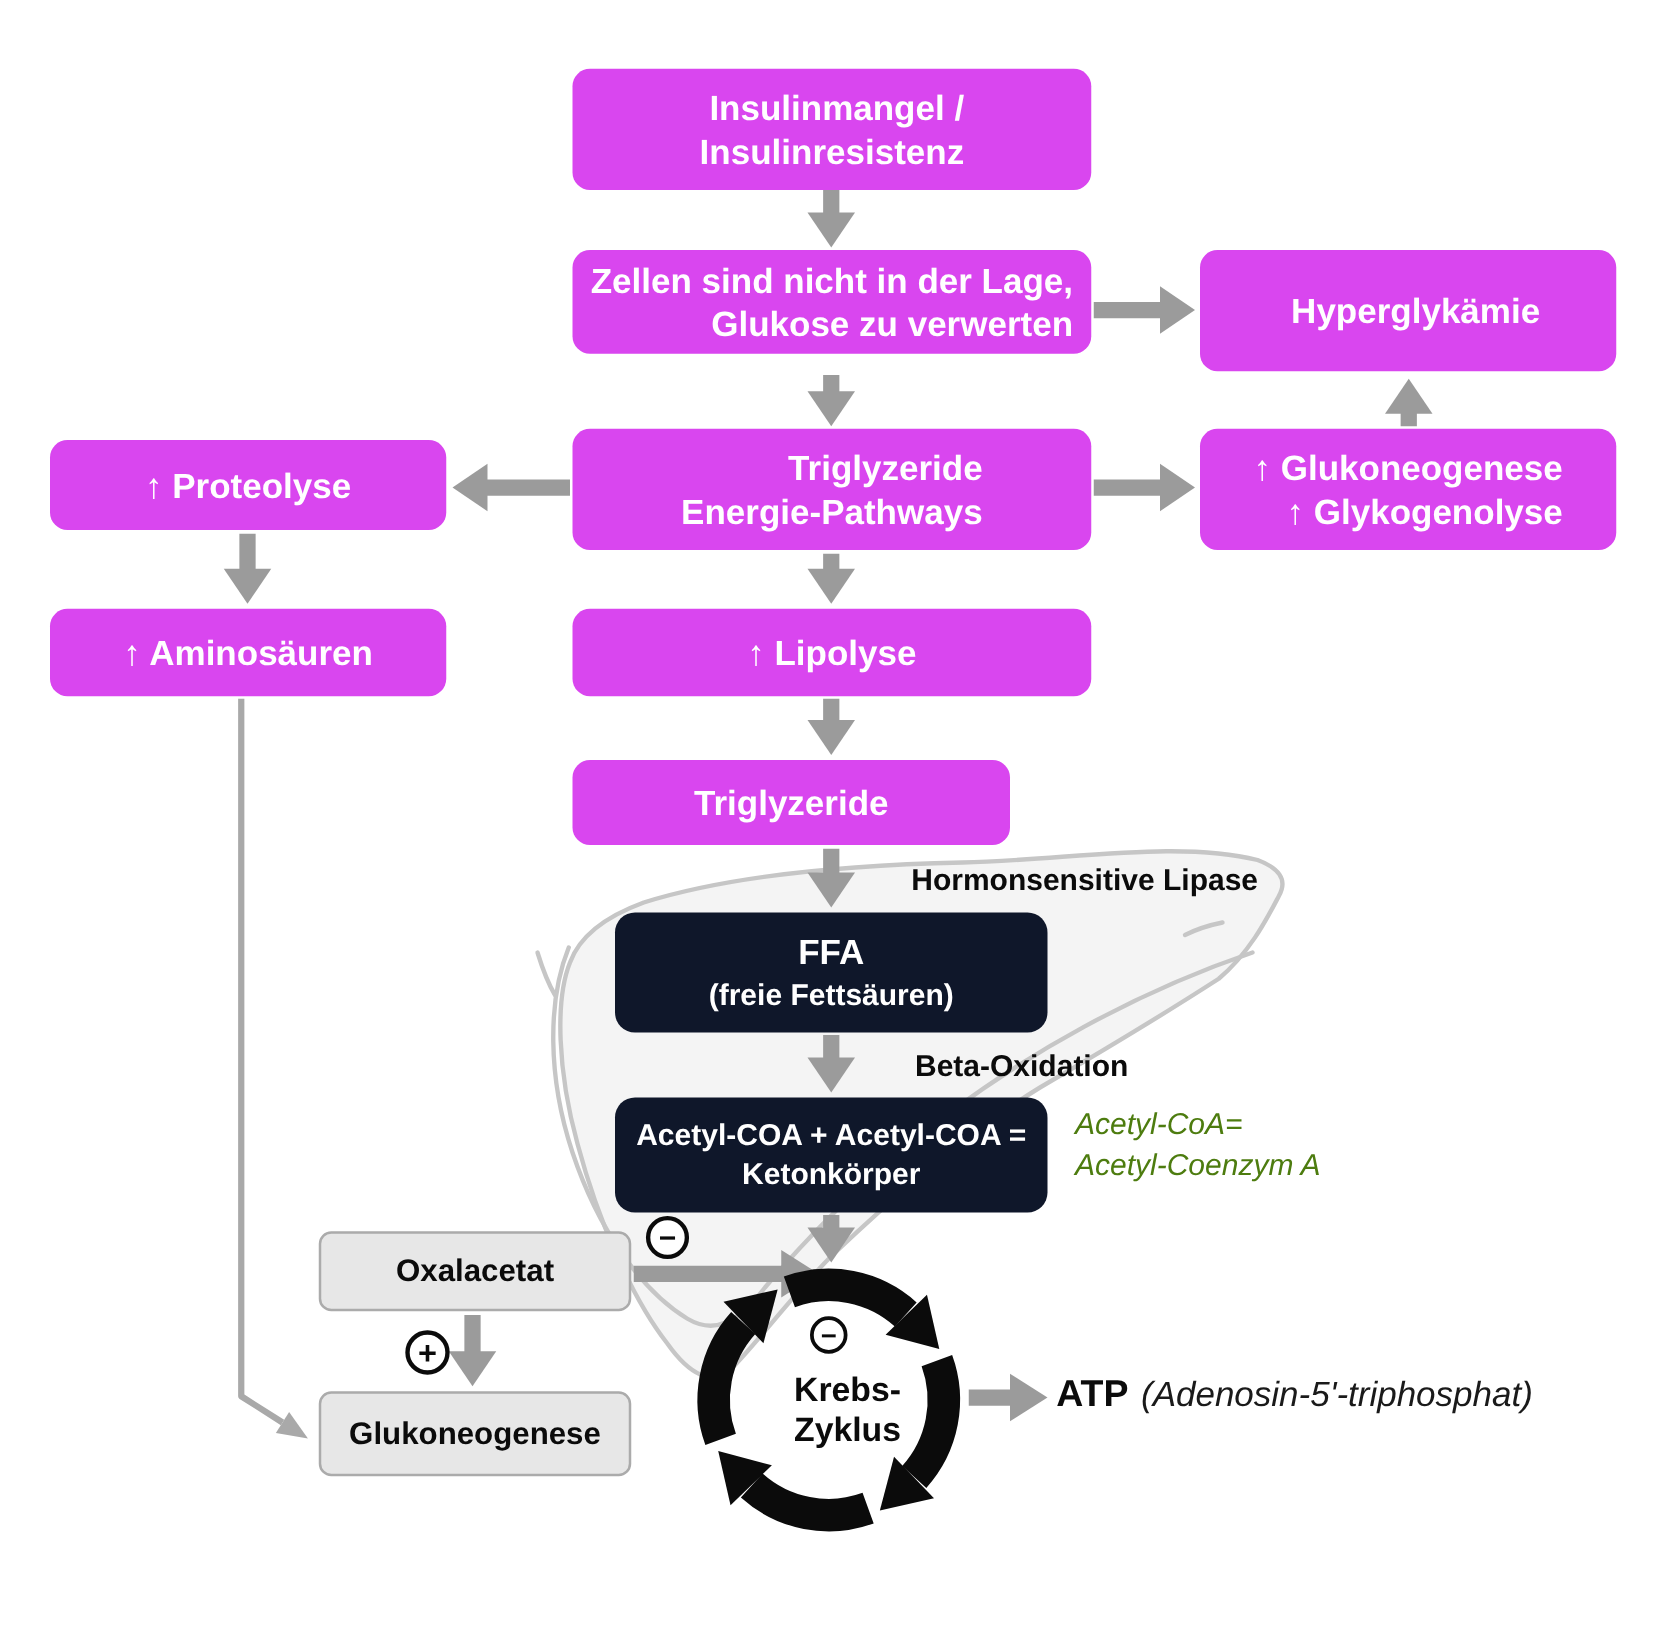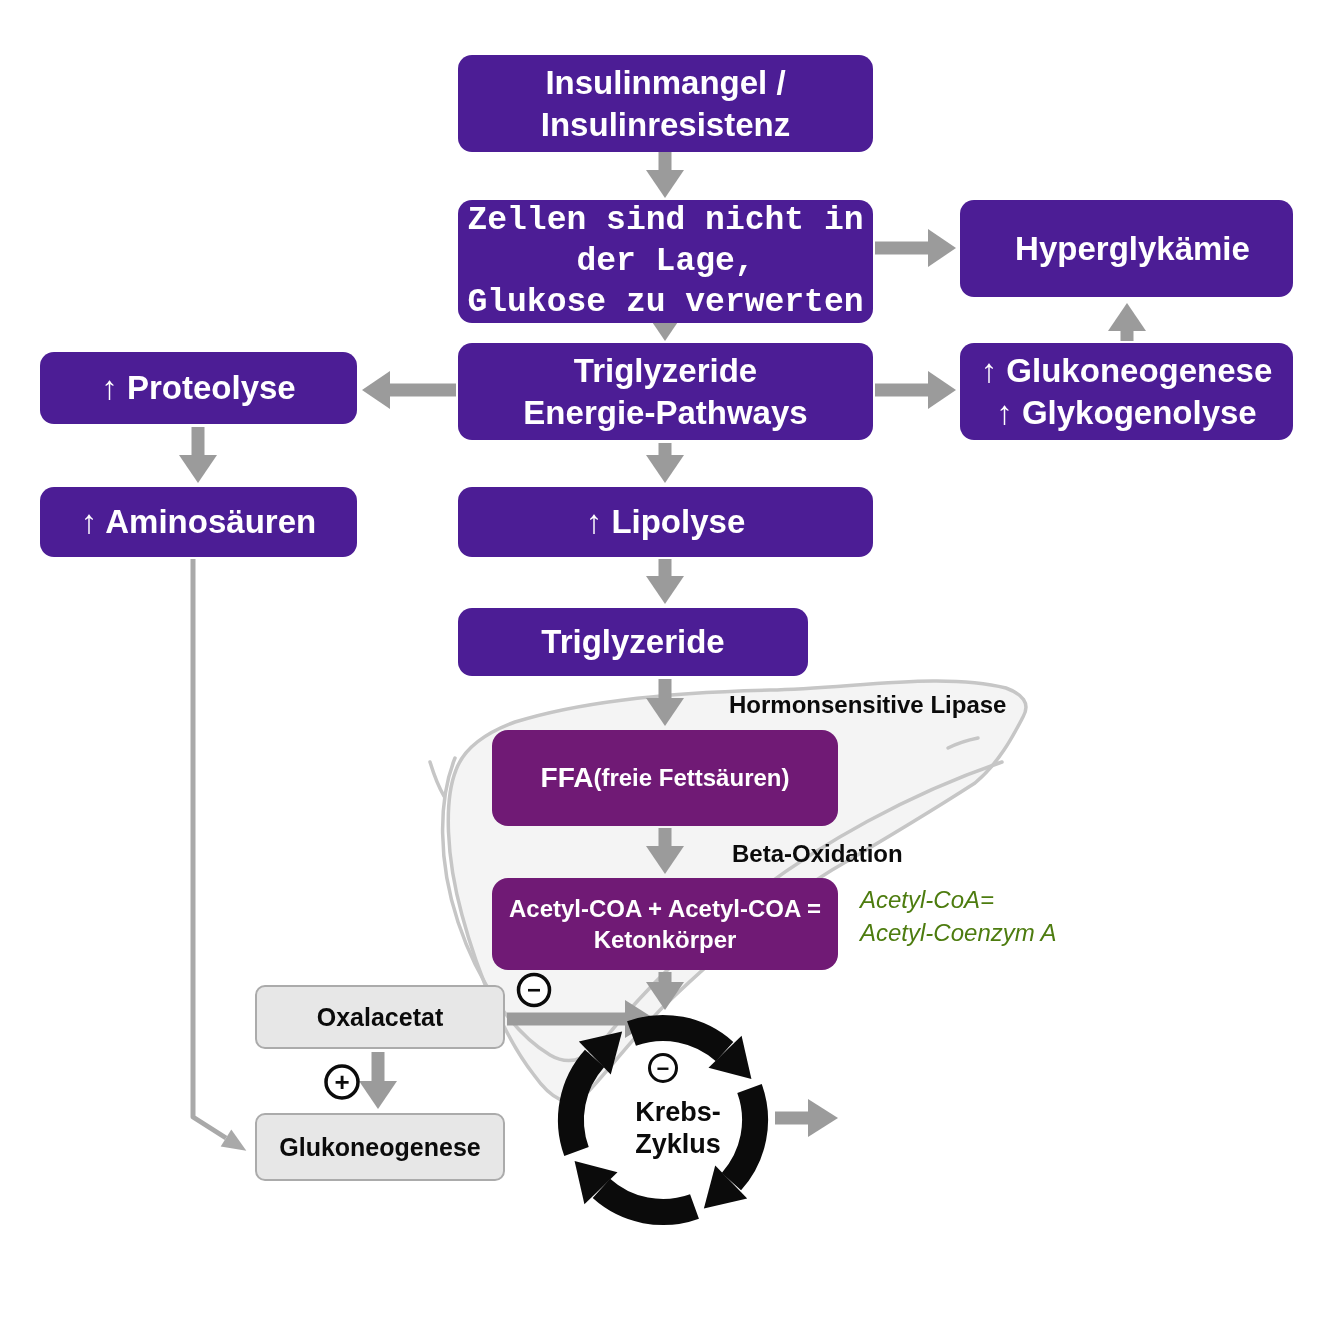--- a/index.html
+++ b/index.html
@@ -6,26 +6,26 @@
   .canvas{
     position:relative;width:1342px;height:1320px;background:#ffffff;overflow:hidden;
     font-family:"Liberation Sans","DejaVu Sans",sans-serif;
   }
   .canvas svg.layer{position:absolute;left:0;top:0;}
   .box{
     position:absolute;display:flex;align-items:center;justify-content:center;
     text-align:center;white-space:pre-line;box-sizing:border-box;
   }
   .box-red{
-    background:#4c1d95;color:#ffffff;border-radius:14px;
-    font-weight:700;font-size:33px;line-height:1.25;
+    background:#d946ef;color:#ffffff;border-radius:14px;
+    font-weight:700;font-size:28px;line-height:1.25;text-align:right;
   }
   .box-black{
-    background:#701a75;color:#ffffff;border-radius:16px;
-    font-weight:700;font-size:24px;line-height:1.3;flex-direction:row;
+    background:#0f172a;color:#ffffff;border-radius:16px;
+    font-weight:700;font-size:24px;line-height:1.3;flex-direction:column;
   }
   .box-black .big{font-size:28px;}
   .box-gray{
     background:#E7E7E7;color:#0B0B0B;border:2.5px solid #ABABAB;border-radius:10px;
     font-weight:700;font-size:25px;
   }
   .flow-label{
     position:absolute;font-weight:700;font-size:24px;color:#0B0B0B;white-space:nowrap;margin-left:37px;
   }
   .note{
@@ -36,21 +36,21 @@
     position:absolute;left:578px;top:1096px;width:200px;text-align:center;
     font-weight:700;font-size:27px;line-height:1.2;color:#0B0B0B;white-space:pre-line;
   }
   .atp-line{
     position:absolute;left:845px;top:1099px;display:flex;align-items:baseline;gap:10px;
   }
   .atp-line .atp{font-weight:700;font-size:30px;color:#0B0B0B;}
   .atp-line .atp-full{font-style:italic;font-size:28px;color:#1a1a1a;}
   
   .b-insulin{left:458px;top:55px;width:415px;height:97px;}
-  .b-zellen{left:458px;top:200px;width:415px;height:123px;font-family:Liberation Mono, monospace;}
+  .b-zellen{left:458px;top:200px;width:415px;height:83px;}
   .b-hyper{left:960px;top:200px;width:333px;height:97px;padding-left:12px;}
   .b-alternative{left:458px;top:343px;width:415px;height:97px;}
   .b-glukoglyko{left:960px;top:343px;width:333px;height:97px;}
   .b-proteolyse{left:40px;top:352px;width:317px;height:72px;}
   .b-amino{left:40px;top:487px;width:317px;height:70px;}
   .b-lipolyse{left:458px;top:487px;width:415px;height:70px;}
   .b-triglyzeride{left:458px;top:608px;width:350px;height:68px;}
   .b-ffa{left:492px;top:730px;width:346px;height:96px;}
   .b-acetyl{left:492px;top:878px;width:346px;height:92px;}
   .b-oxalacetat{left:255px;top:985px;width:250px;height:64px;}
@@ -205,14 +205,18 @@
   <div class="box box-gray b-oxalacetat">Oxalacetat</div>
   <div class="box box-gray b-glukoneogenese">Glukoneogenese</div>
 
   <div class="flow-label l-lipase">Hormonsensitive Lipase</div>
   <div class="flow-label l-beta">Beta-Oxidation</div>
   <div class="note n-acetyl">Acetyl-CoA=
 Acetyl-Coenzym A</div>
   <div class="krebs-label">Krebs-
 Zyklus</div>
 
+  <div class="atp-line">
+    <span class="atp">ATP</span>
+    <span class="atp-full">(Adenosin-5'-triphosphat)</span>
+  </div>
 
 </div>
 
 </body></html>

